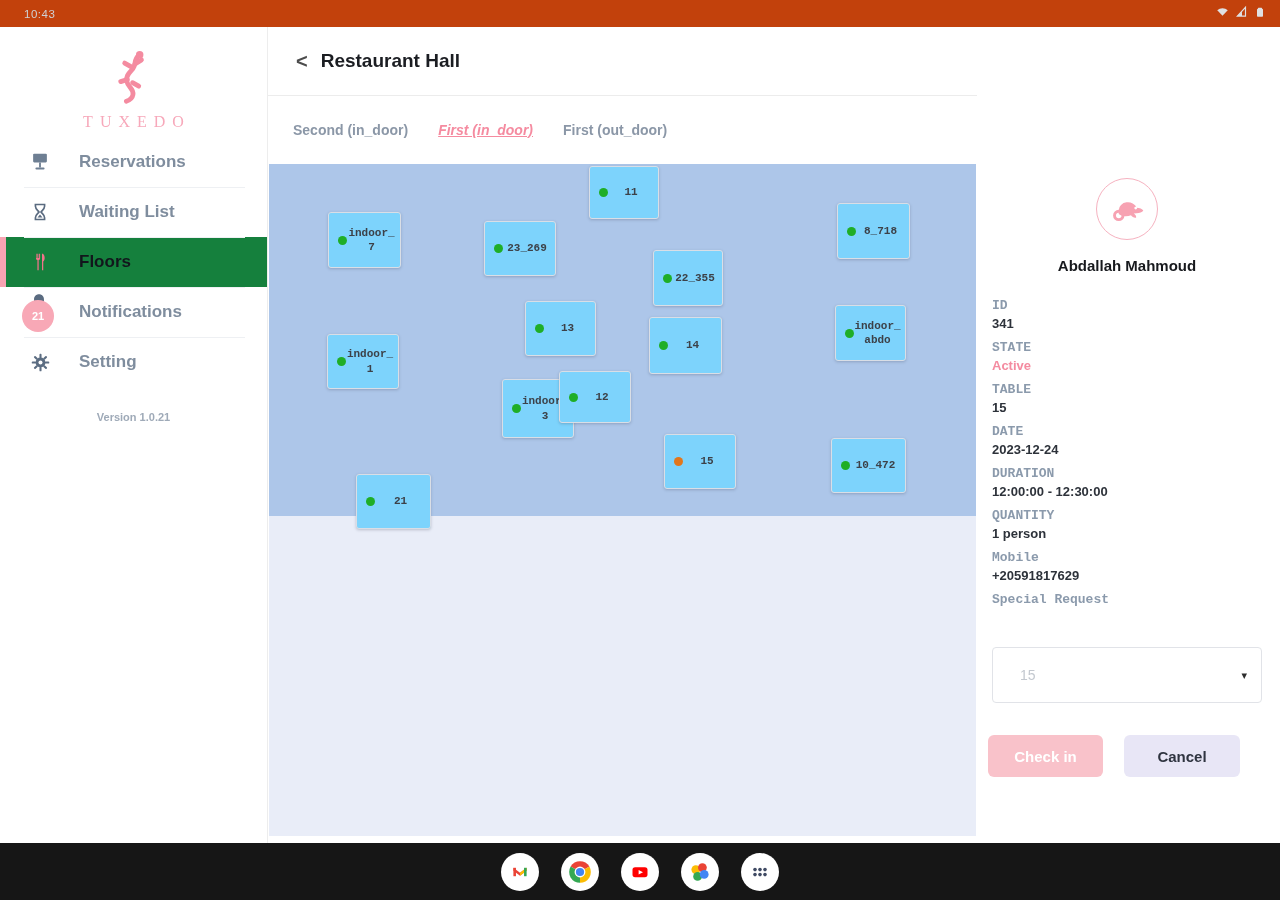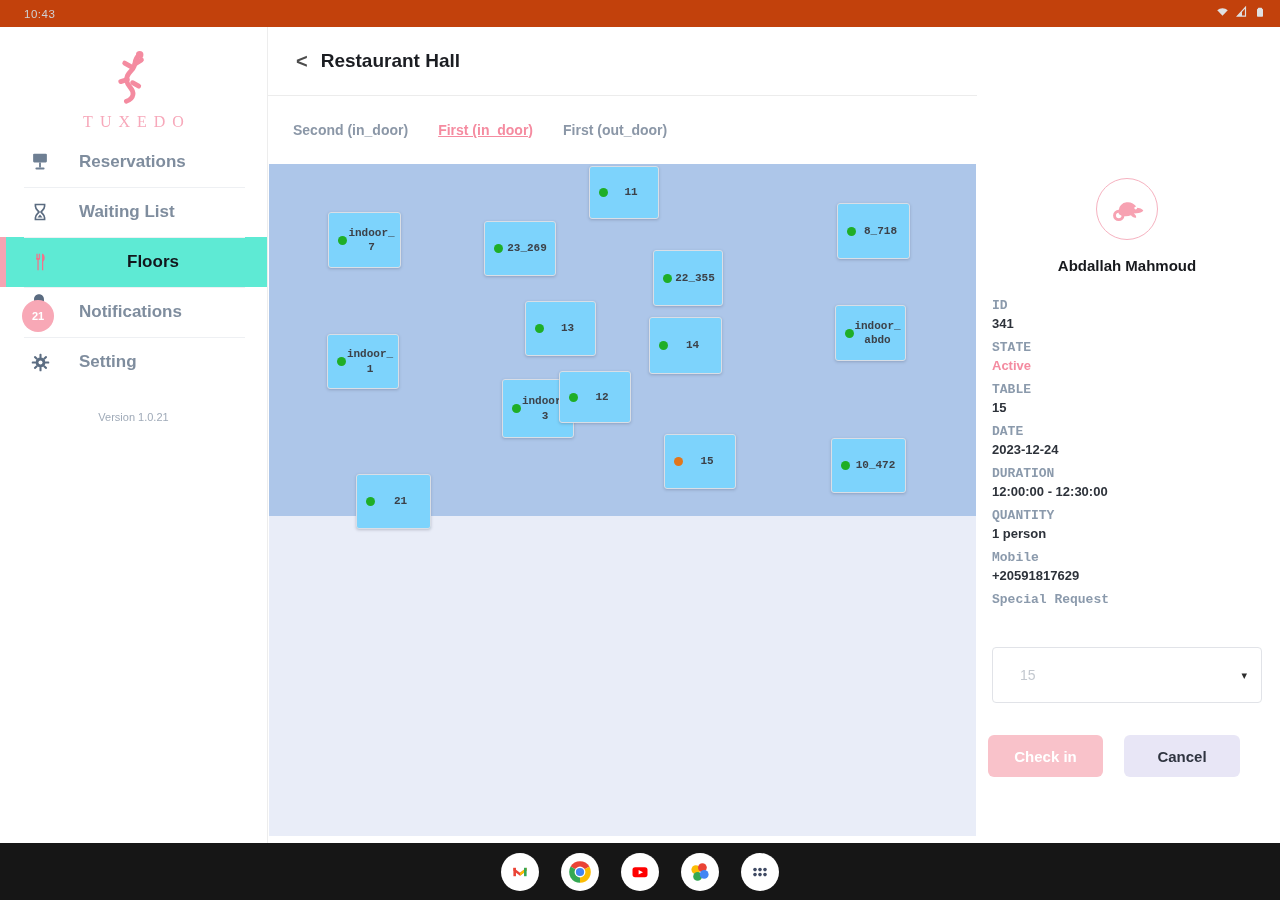--- a/index.html
+++ b/index.html
@@ -16,37 +16,37 @@
 
   
   .sidebar{width:268px;flex:none;border-right:1px solid #ededed;display:flex;flex-direction:column;box-sizing:border-box;}
   .logo-block{height:110px;display:flex;flex-direction:column;align-items:center;justify-content:flex-end;}
   .brand{font-family:"Liberation Serif",serif;color:#f7a8ba;font-size:16px;letter-spacing:7px;margin:2px 0 6px 7px;}
   .menu{display:flex;flex-direction:column;}
   .menu-item{position:relative;height:50px;display:flex;align-items:center;cursor:pointer;}
   .menu-item + .menu-item::before{content:"";position:absolute;top:0;left:24px;right:22px;height:1px;background:#eef0f3;}
   .mi-icon{width:26px;margin-left:27px;display:flex;justify-content:center;align-items:center;flex:none;}
   .mi-label{margin-left:26px;font-size:17px;font-weight:bold;color:#7f8d9e;}
-  .menu-item.active{background:#5eead4;gap:48px;}
+  .menu-item.active{background:#15803d;}
   .menu-item.active::after{content:"";position:absolute;left:0;top:0;bottom:0;width:6px;background:#f7a3b2;}
   .menu-item.active .mi-label{color:#12161c;}
   .notif-wrap{position:relative;width:34px;height:40px;margin-left:-5px;}
   .notif-wrap svg{position:absolute;top:0;left:6px;}
   .notif-badge{position:absolute;left:0;bottom:0;width:32px;height:32px;border-radius:50%;background:#f8a8b6;color:#fff;
     font-size:11px;font-weight:bold;display:flex;align-items:center;justify-content:center;}
-  .version{margin-top:24px;text-align:center;font-size:11px;font-weight:normal;color:#9faab8;}
+  .version{margin-top:24px;text-align:center;font-size:11px;font-weight:bold;color:#9faab8;}
 
   
   .main{flex:1;display:flex;flex-direction:column;min-width:0;}
   .header{height:68px;flex:none;border-bottom:1px solid #ececec;display:flex;align-items:center;padding-left:28px;}
   .back{color:#4c4c4c;font-size:20px;font-weight:bold;margin-right:13px;cursor:pointer;}
   .title{font-size:19px;font-weight:bold;color:#1b1d22;}
   .tabs{height:68px;flex:none;display:flex;align-items:center;gap:30px;padding-left:25px;}
   .tab{font-size:14px;font-weight:bold;color:#8b97a7;cursor:pointer;}
-  .tab.active{color:#f58ba0;text-decoration:underline;}
+  .tab.active{color:#f58ba0;text-decoration:underline;font-style:italic;}
 
   
   .map{position:relative;width:707px;height:672px;margin-left:1px;flex:none;}
   .zone-top{position:absolute;left:0;top:0;right:0;height:352px;}
   .zone-bottom{position:absolute;left:0;top:352px;right:0;bottom:0;}
   .table-card{position:absolute;background:#7dd3fc;border:1px solid #d9dee6;border-radius:3px;
     box-shadow:0 1px 3px rgba(60,70,90,.28);display:flex;align-items:center;box-sizing:border-box;cursor:pointer;font-family:Liberation Mono, monospace;}
   .dot{width:9px;height:9px;border-radius:50%;margin-left:9px;flex:none;}
   .tc-label{flex:1;text-align:center;font-size:11px;font-weight:bold;color:#3c4148;line-height:1.3;padding-right:4px;}
 

